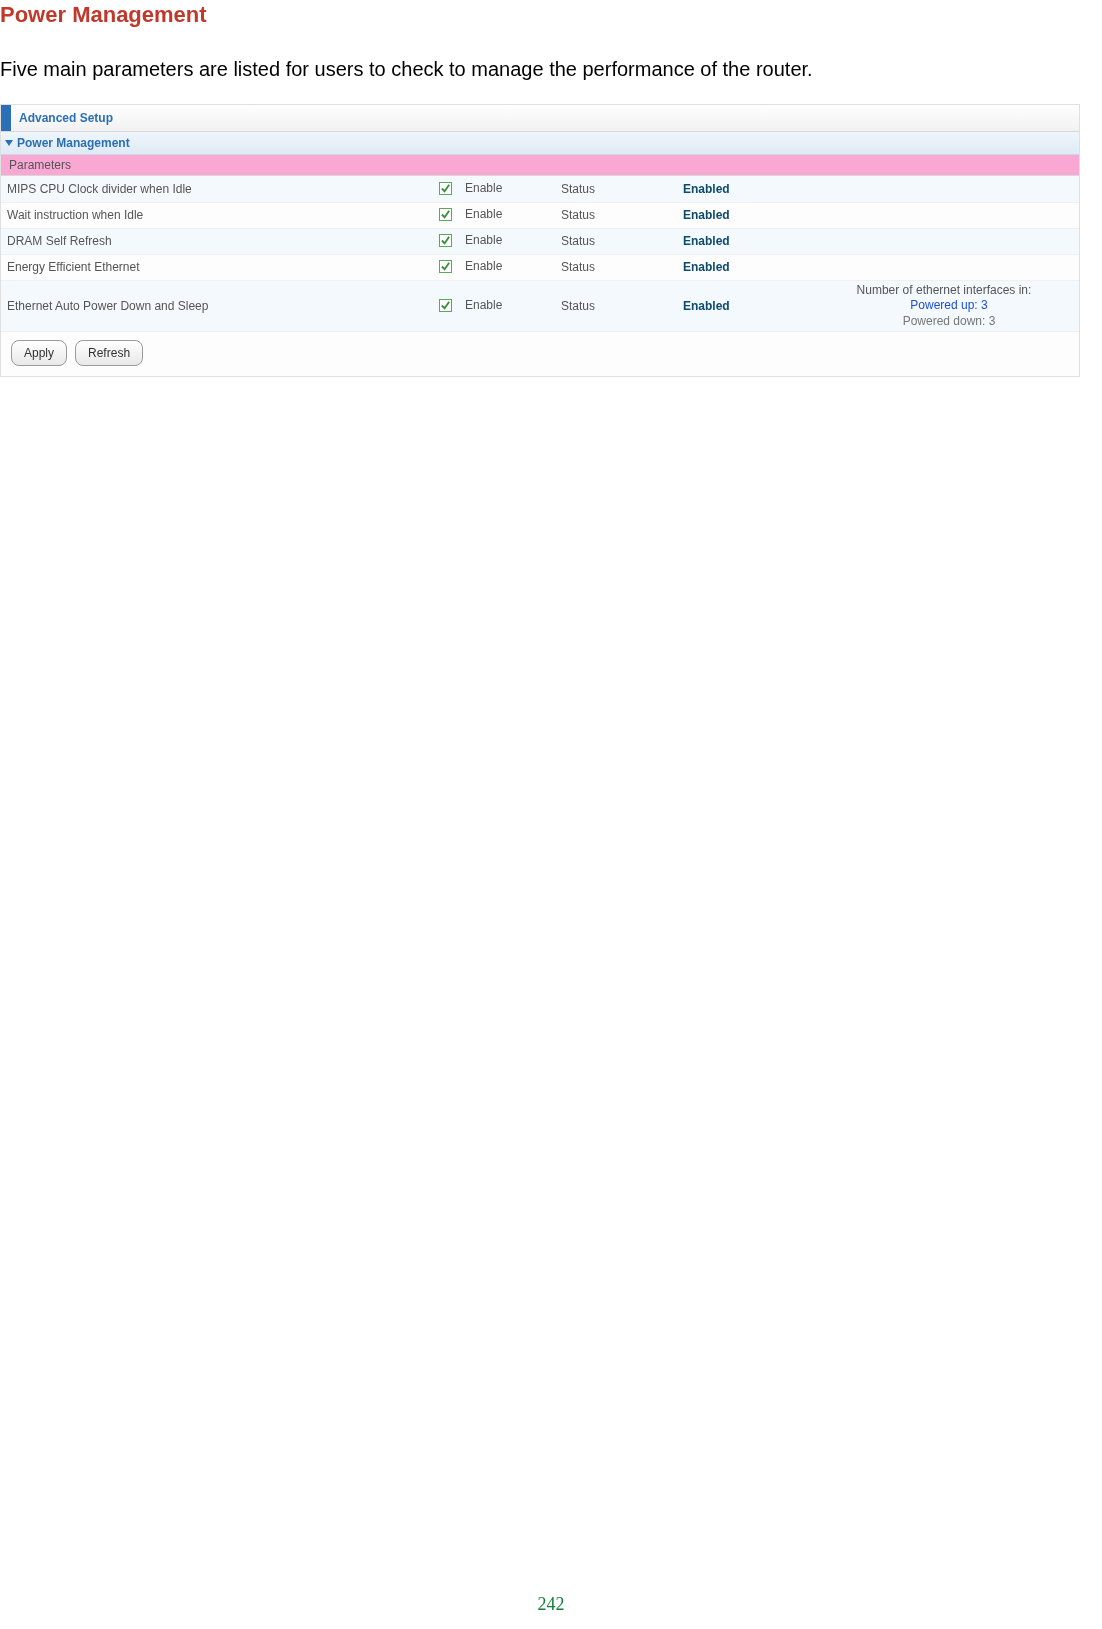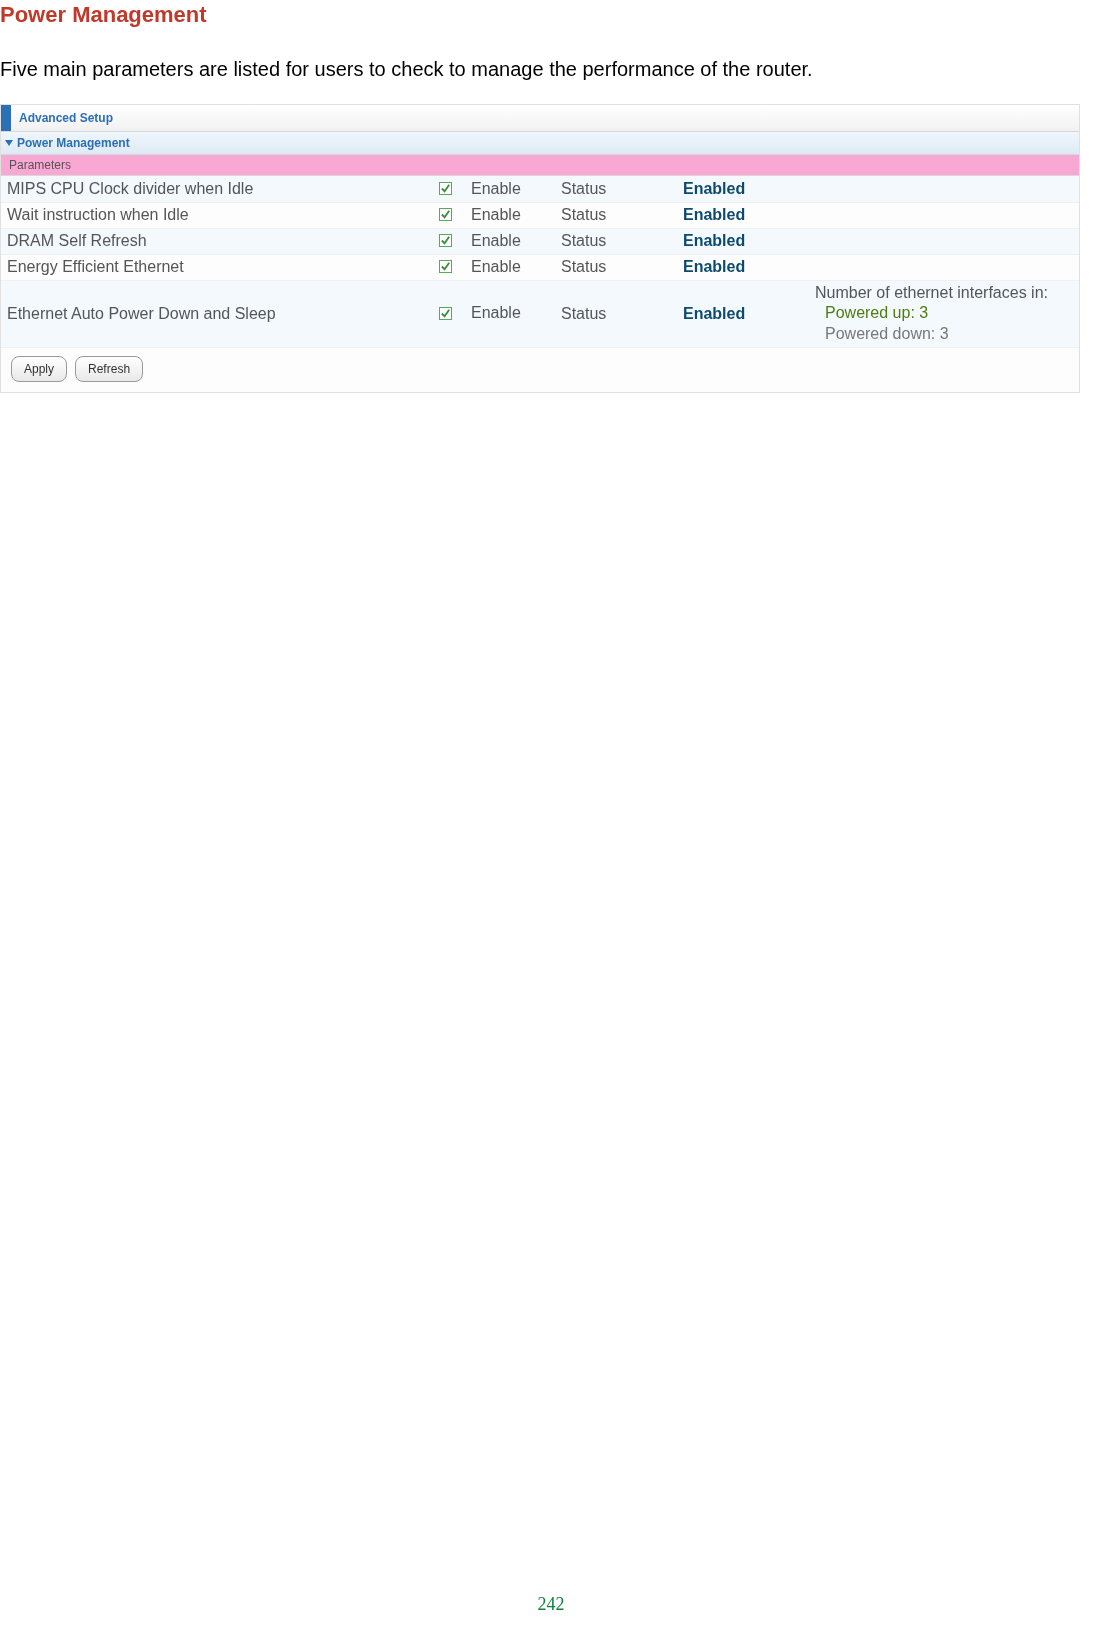--- a/index.html
+++ b/index.html
@@ -100,44 +100,44 @@
   table.params tr {
     height: 26px;
   }
   table.params tr.alt {
     background: #f4f9fe;
   }
   table.params td {
     border-bottom: 1px solid #eef0f2;
     padding: 2px 6px;
     vertical-align: middle;
-    font-size: 16px;
+    font-size: 12px;
     color: #555;
   }
   table.params td.name { width: 420px; }
   table.params td.chk  { width: 110px; }
   table.params td.stat { width: 110px; }
   table.params td.val  { width: 120px; color: #0c4a6e; font-weight: bold; }
   table.params td.extra { }
 
-  .chkwrap { display: inline-flex; align-items: center; gap: 19px; }
+  .chkwrap { display: inline-flex; align-items: center; gap: 13px; }
   .chkbox {
     width: 13px; height: 13px;
     border: 1px solid #5aa85a;
     background: #fff;
     display: inline-flex;
     align-items: center;
     justify-content: center;
     box-sizing: border-box;
   }
   .chkbox svg { width: 11px; height: 11px; }
 
-  .extra-box { line-height: 1.3; }
+  .extra-box { line-height: 1.3; text-align: center; }
   .extra-title { color: #555; }
-  .extra-up { color: #4d7c0f; margin-left: 10px; }
+  .extra-up { color: #1d4ed8; margin-left: 10px; }
   .extra-down { color: #777; margin-left: 10px; }
 
   .btn-row {
     padding: 8px 10px 10px 10px;
     display: flex;
     gap: 8px;
   }
   .btn {
     font-size: 12px;
     padding: 5px 12px;

